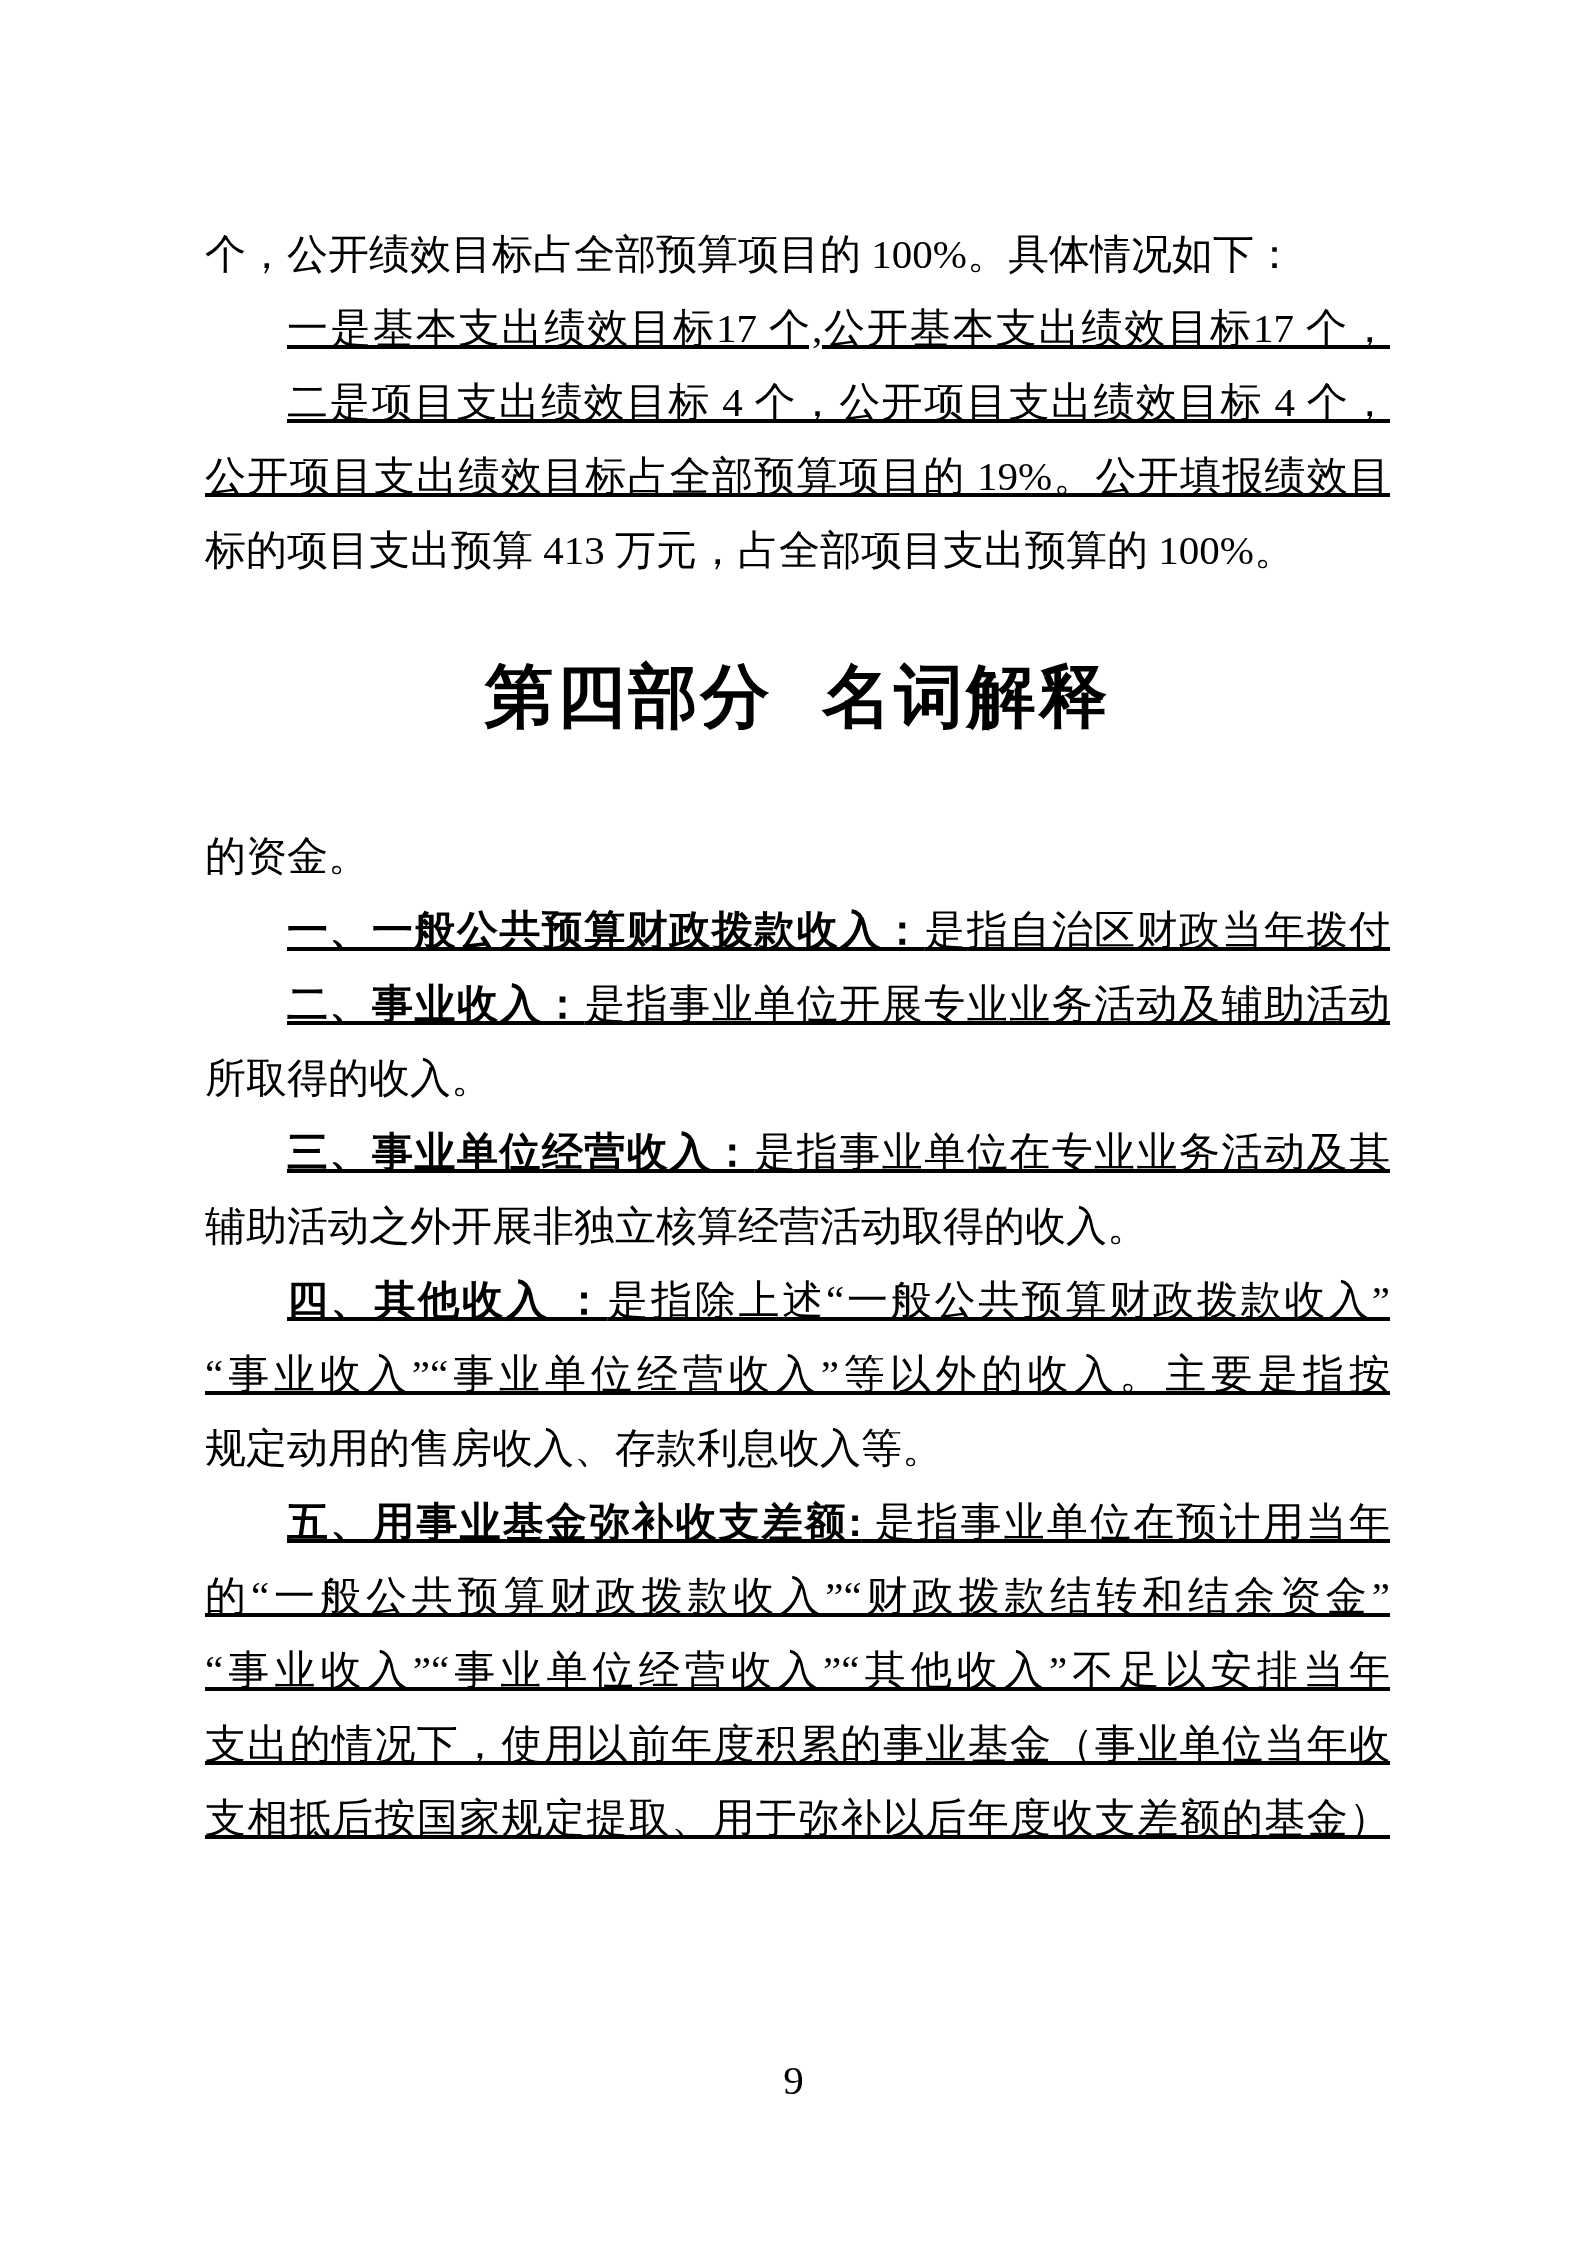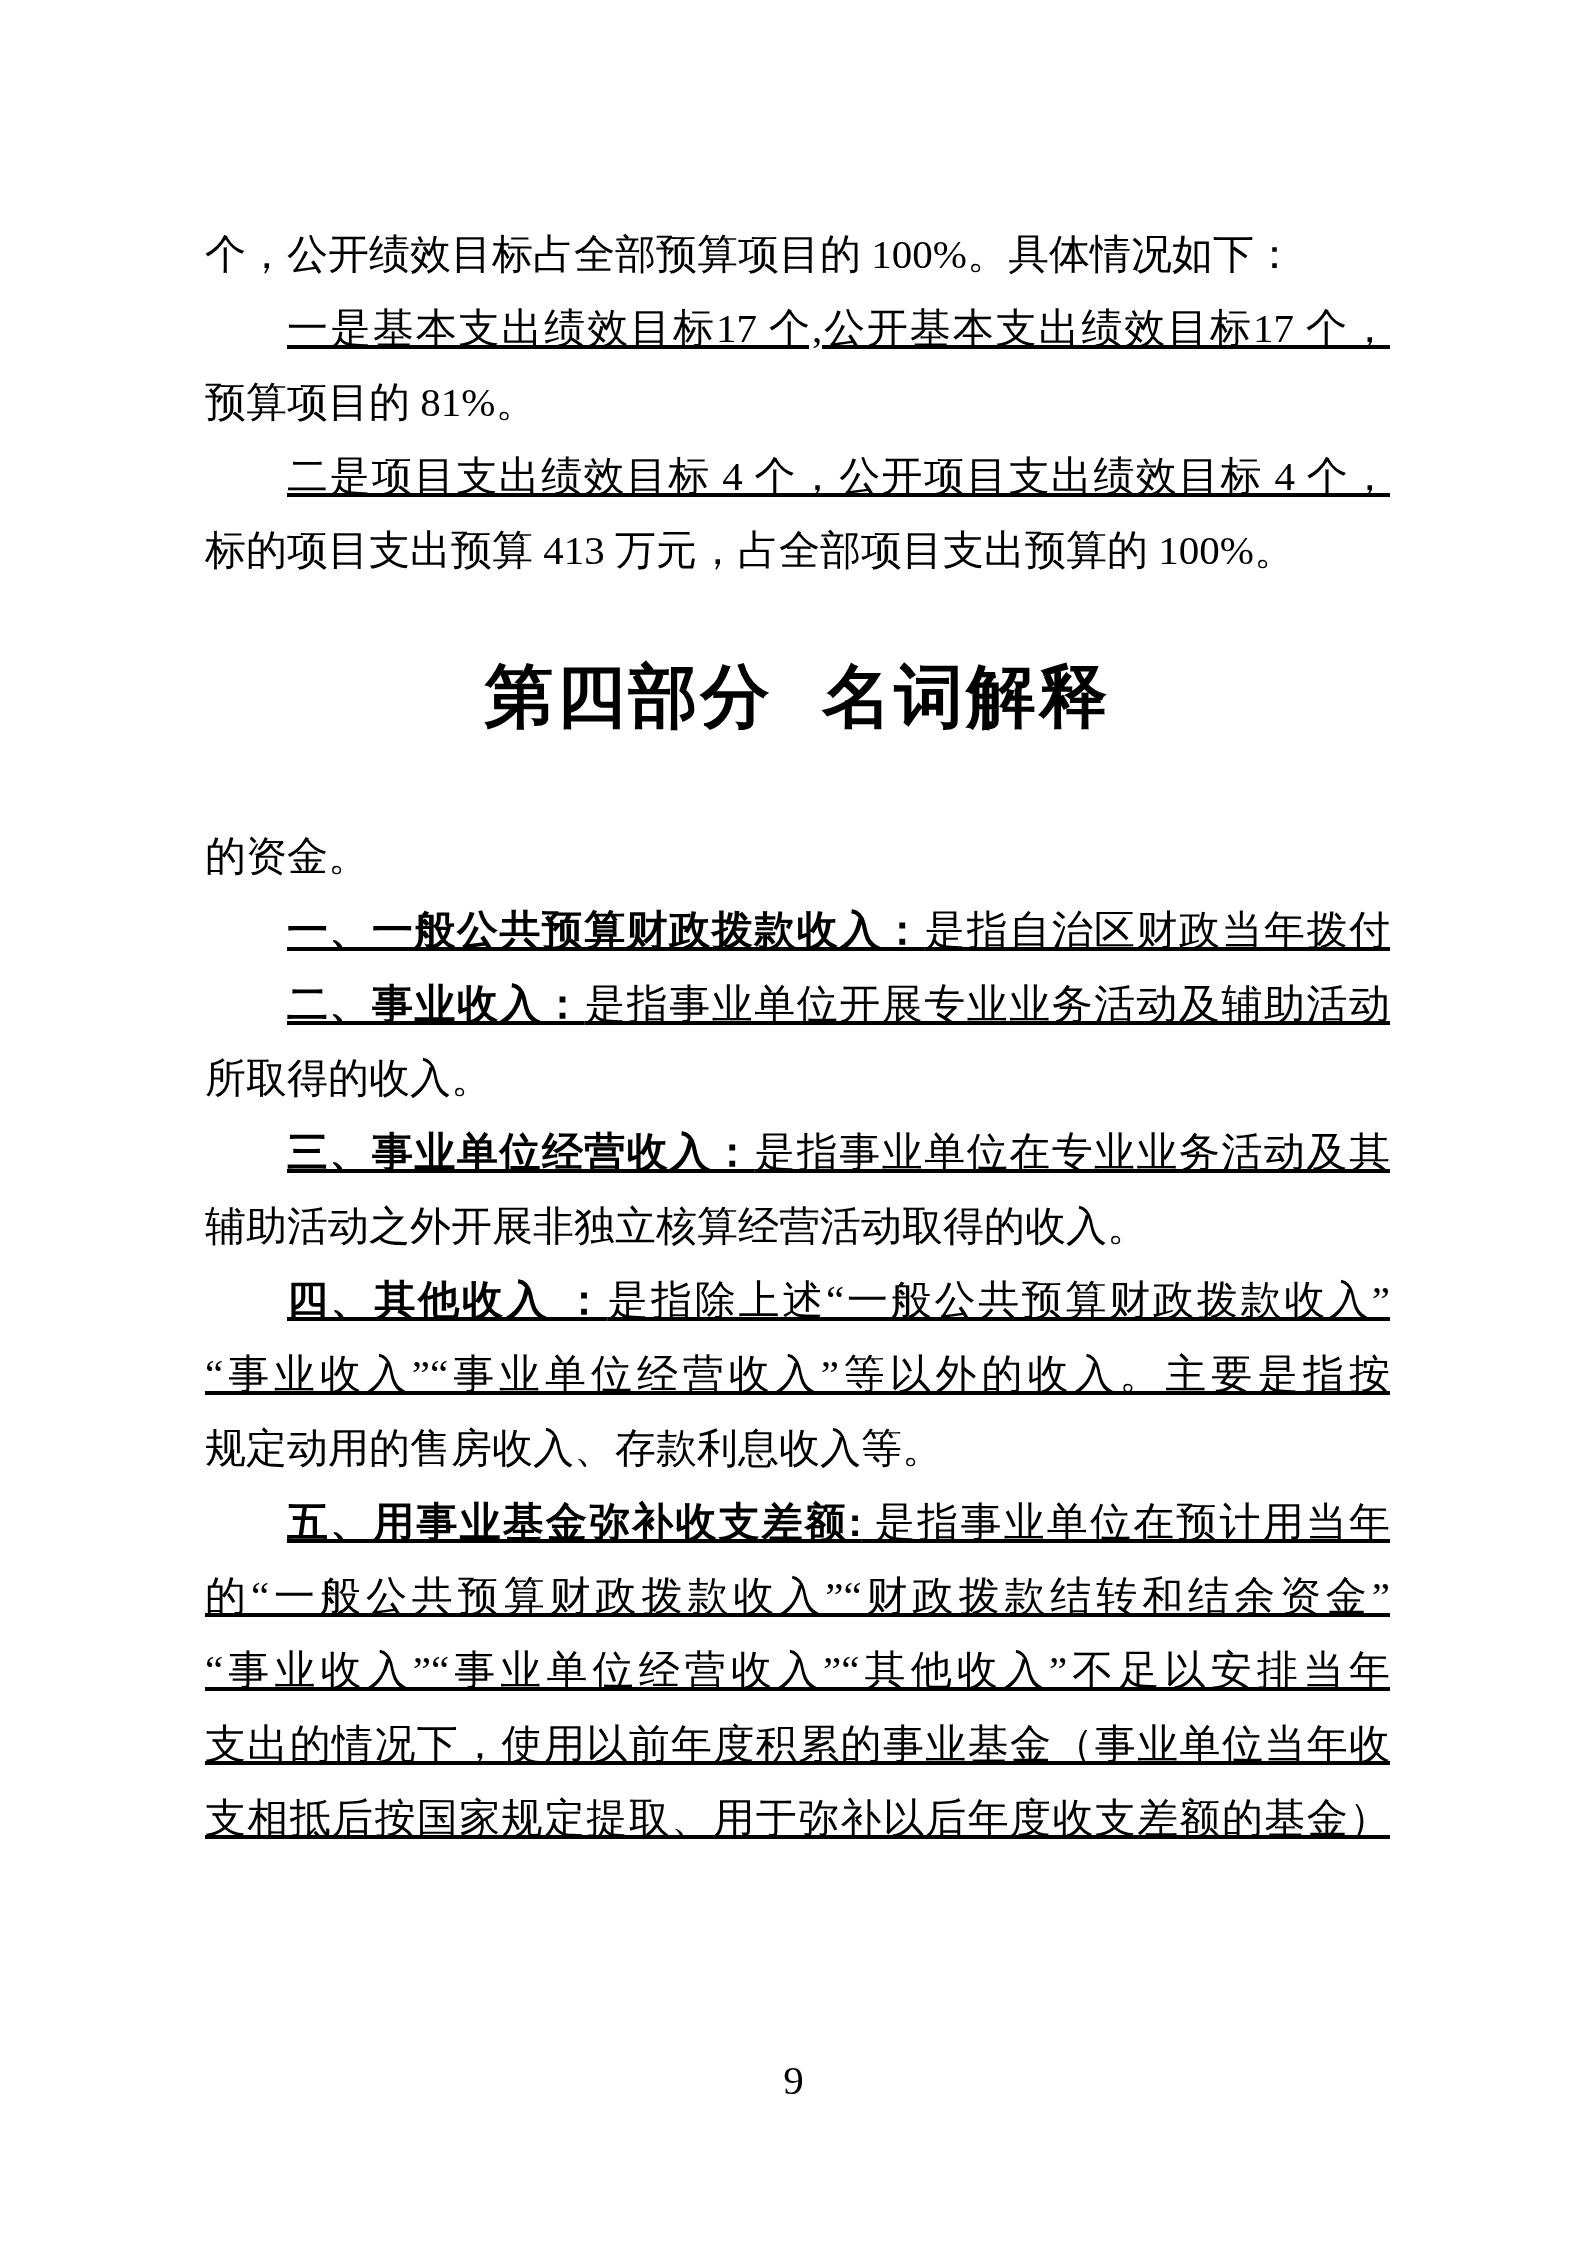--- a/index.html
+++ b/index.html
@@ -55,22 +55,22 @@
   }
 </style>
 </head>
 <body>
 
 <div class="page">
   <main class="content">
 
     <p class="line"><span>个，公开绩效目标占全部预算项目的 100%。具体情况如下：</span></p>
     <p class="line full indent"><span>一是基本支出绩效目标17 个,公开基本支出绩效目标17 个，</span></p>
-    <p class="line"><span>预算项目的 81%。</span></p>
     <p class="line full indent"><span>二是项目支出绩效目标 4 个，公开项目支出绩效目标 4 个，</span></p>
+    <p class="line full"><span>公开项目支出绩效目标占全部预算项目的 19%。公开填报绩效目</span></p>
     <p class="line"><span>标的项目支出预算 413 万元，占全部项目支出预算的 100%。</span></p>
 
     <h1 class="heading"><span class="part">第四部分</span><span class="title">名词解释</span></h1>
 
     <p class="line"><span>的资金。</span></p>
     <p class="line full indent"><b class="lead">一、一般公共预算财政拨款收入：</b><span>是指自治区财政当年拨付</span></p>
     <p class="line full indent"><b class="lead">二、事业收入：</b><span>是指事业单位开展专业业务活动及辅助活动</span></p>
     <p class="line"><span>所取得的收入。</span></p>
     <p class="line full indent"><b class="lead">三、事业单位经营收入：</b><span>是指事业单位在专业业务活动及其</span></p>
     <p class="line"><span>辅助活动之外开展非独立核算经营活动取得的收入。</span></p>

